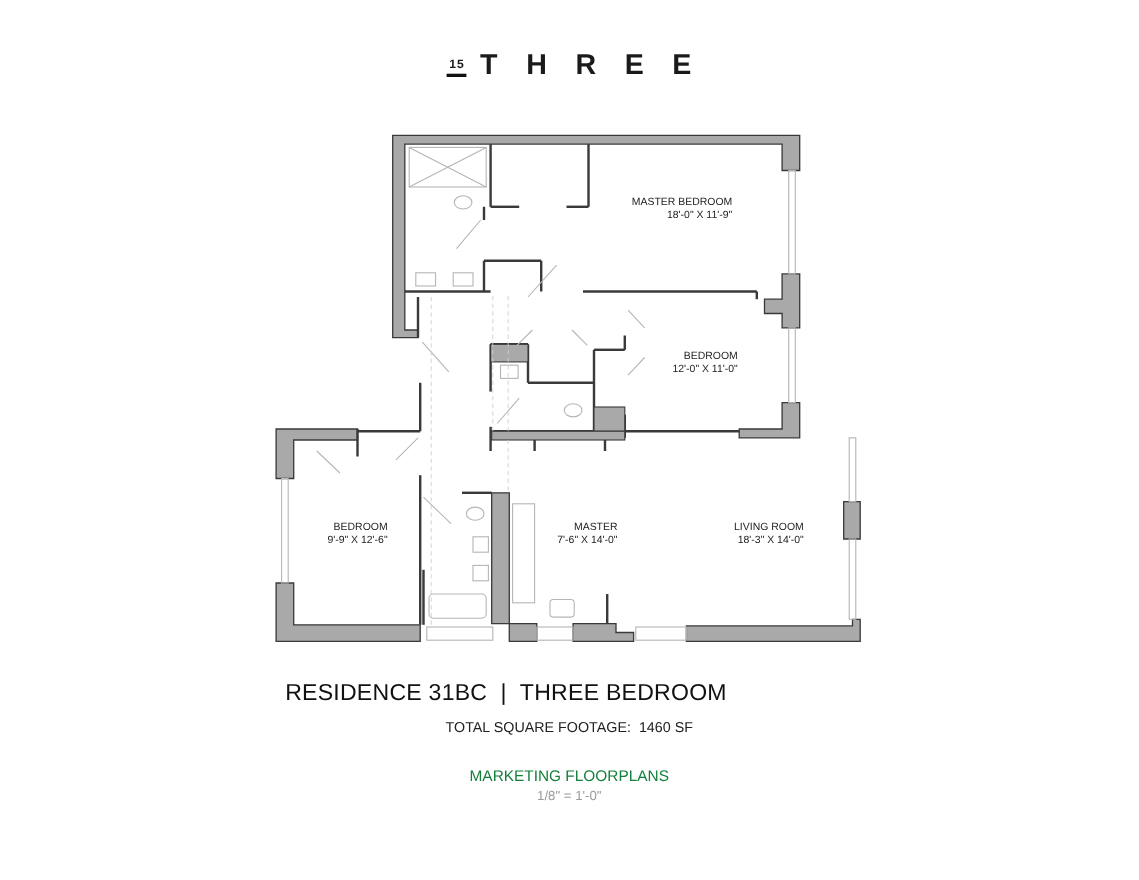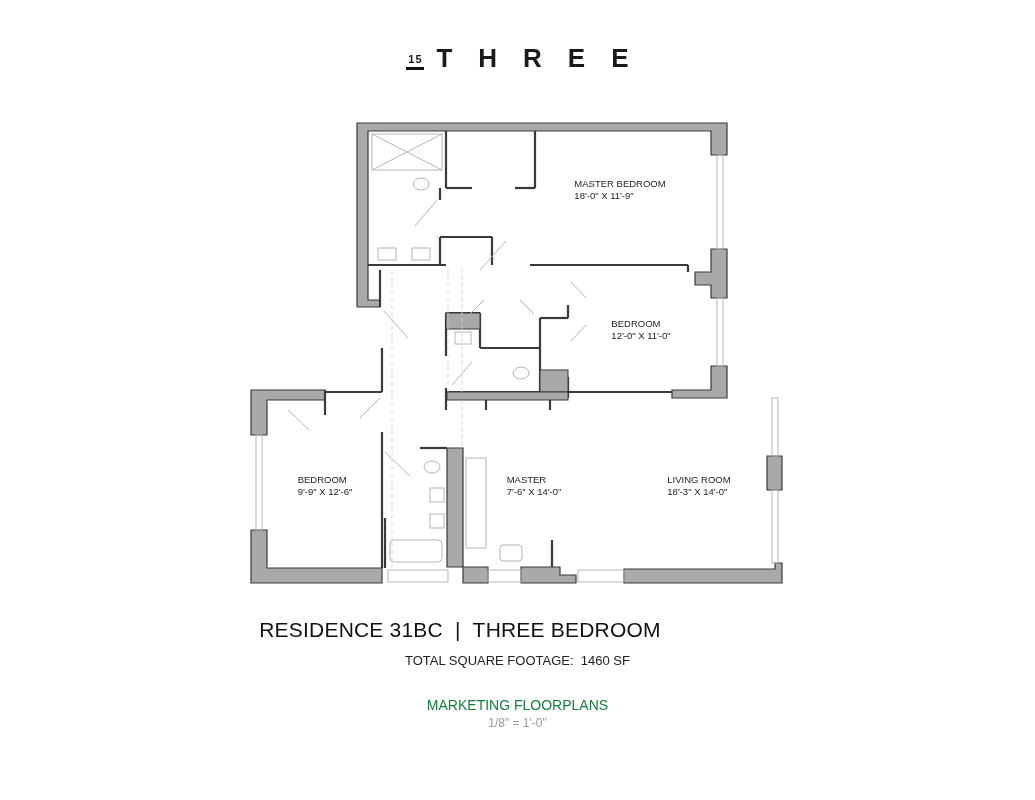--- a/index.html
+++ b/index.html
@@ -3,21 +3,21 @@
   <meta charset="utf-8">
   <style>
     html, body { margin: 0; padding: 0; background: #ffffff; }
     body { width: 1035px; height: 800px; position: relative; overflow: hidden; font-family: "Liberation Sans", sans-serif; color: #1a1a1a; }
     .logo { position: absolute; top: 46px; left: 0; width: 1035px; text-align: center; height: 30px; }
     .logo-inner { display: inline-flex; align-items: flex-end; gap: 12px; }
     .logo-num { display: inline-flex; flex-direction: column; align-items: center; font-size: 11px; letter-spacing: 1px; line-height: 10px; font-weight: 700; }
     .logo-num .bar { width: 18px; height: 3px; background: #111; margin-top: 3px; }
     .logo-word { font-size: 26px; font-weight: 700; letter-spacing: 26px; line-height: 24px; margin-right: -26px; }
     svg.plan { position: absolute; left: 0; top: 0; }
-    .lbl { position: absolute; text-align: left; font-size: 9.5px; line-height: 12px; color: #222; white-space: nowrap; transform: translateX(-50%); }
+    .lbl { position: absolute; text-align: right; font-size: 9.5px; line-height: 12px; color: #222; white-space: nowrap; transform: translateX(-50%); }
     .title { position: absolute; top: 618px; left: 0; width: 920px; text-align: center; font-size: 21px; letter-spacing: 0.2px; color: #111; }
     .title .sep { display: inline-block; margin: 0 12px; }
     .sqft { position: absolute; top: 653px; left: 0; width: 1035px; text-align: center; font-size: 13px; color: #222; }
     .mkt { position: absolute; top: 697px; left: 0; width: 1035px; text-align: center; font-size: 14px; color: #15803d; }
     .scale { position: absolute; top: 716px; left: 0; width: 1035px; text-align: center; font-size: 12px; color: #9a9a9a; }
   </style>
 </head>
 <body>
 
 <div class="logo">

